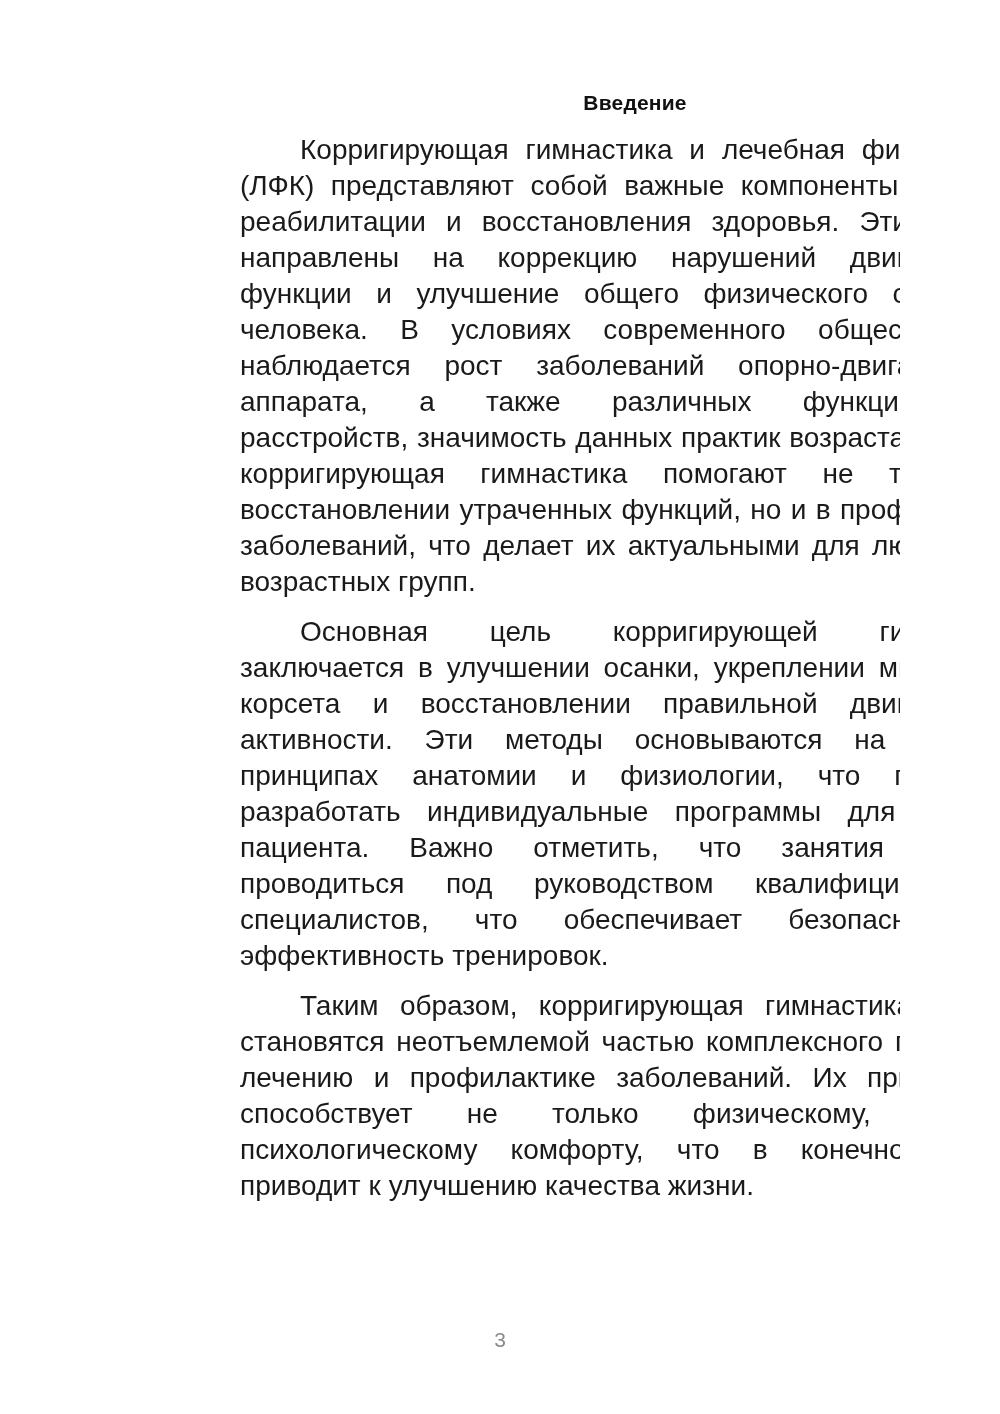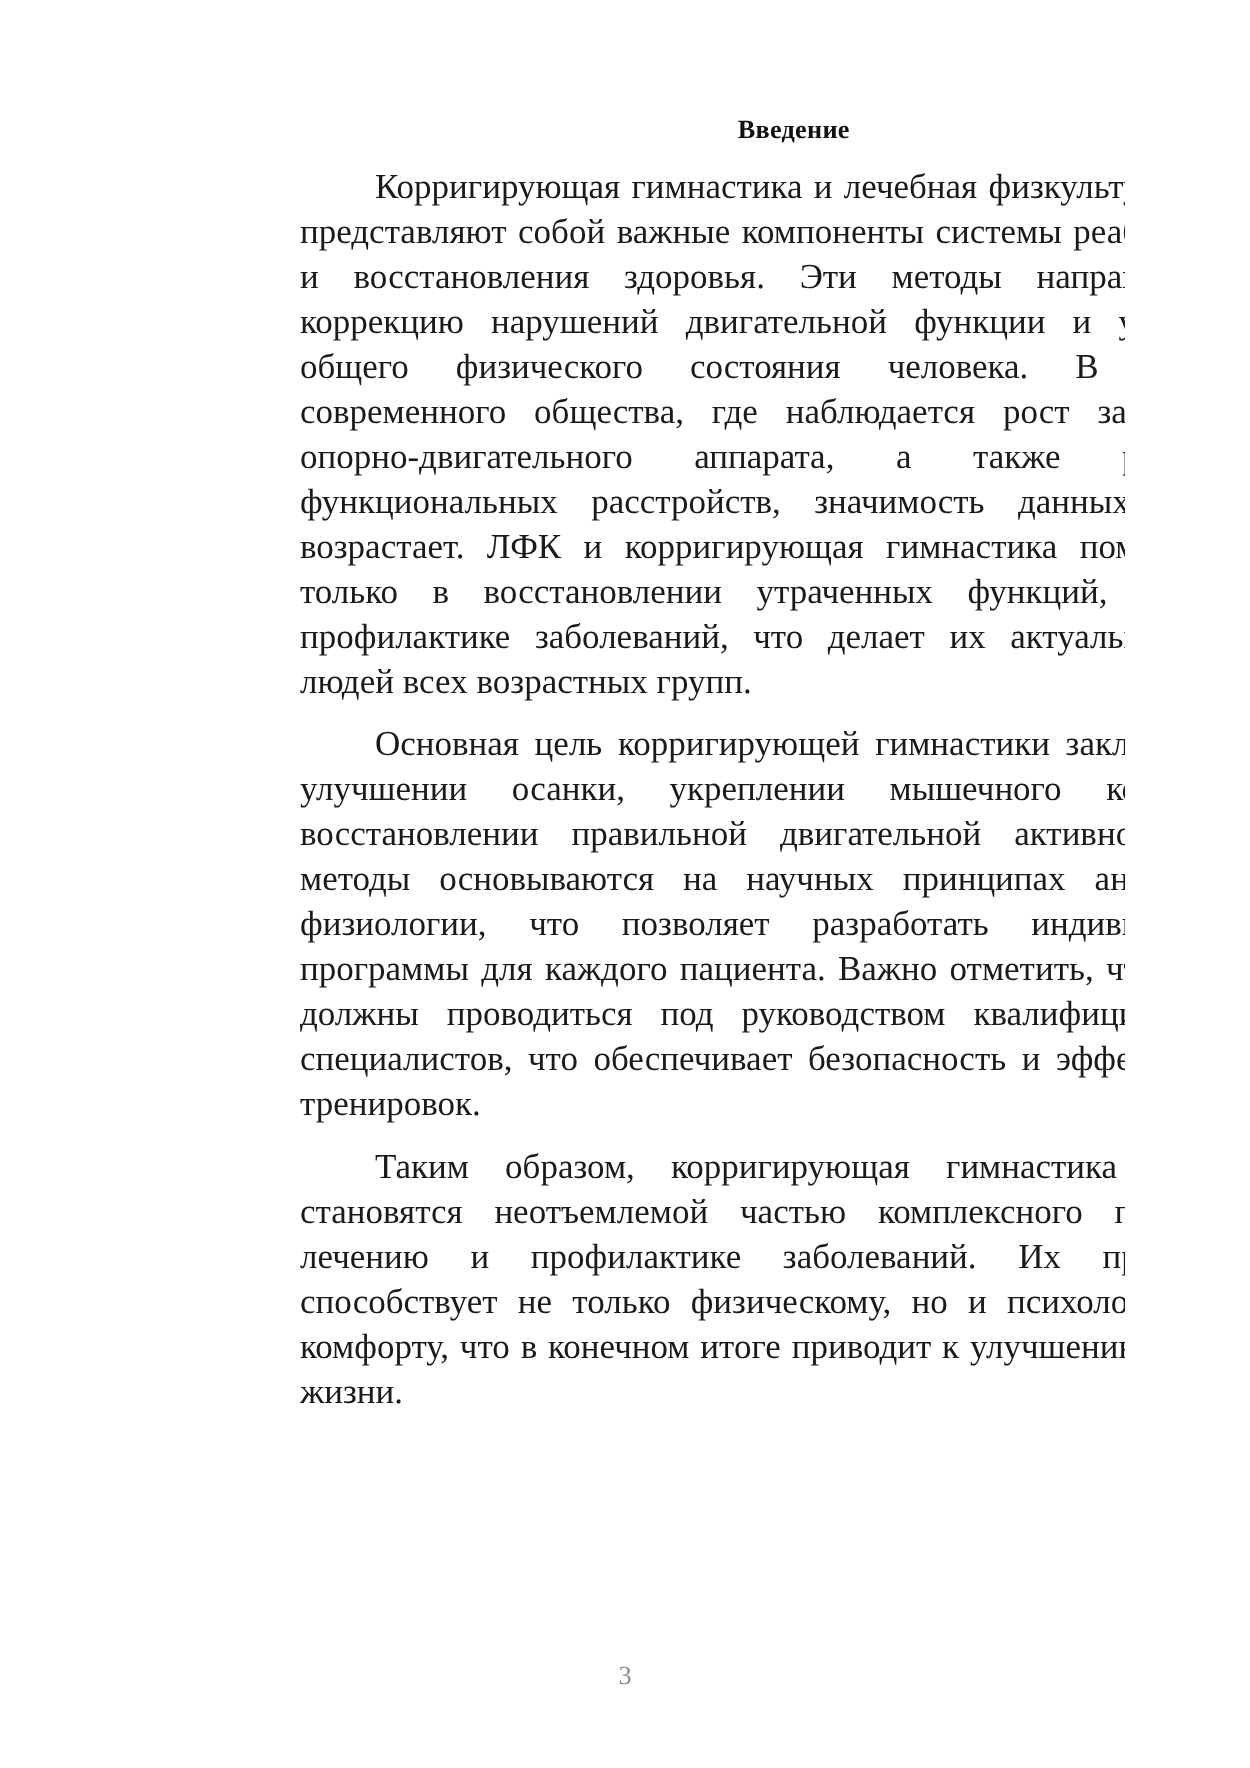--- a/index.html
+++ b/index.html
@@ -10,21 +10,21 @@
   }
 
   .page {
     position: relative;
     width: 800px;
     height: 1414px;
     margin: 0 auto;
     background: #ffffff;
     box-sizing: border-box;
     overflow: hidden;
-    font-family: Liberation Serif, serif;
+    font-family: Liberation Sans, sans-serif;
     color: #1a1a1a;
   }
 
   .content {
     position: absolute;
     left: 140px;
     top: 88px;
     width: 790px;
   }
 

